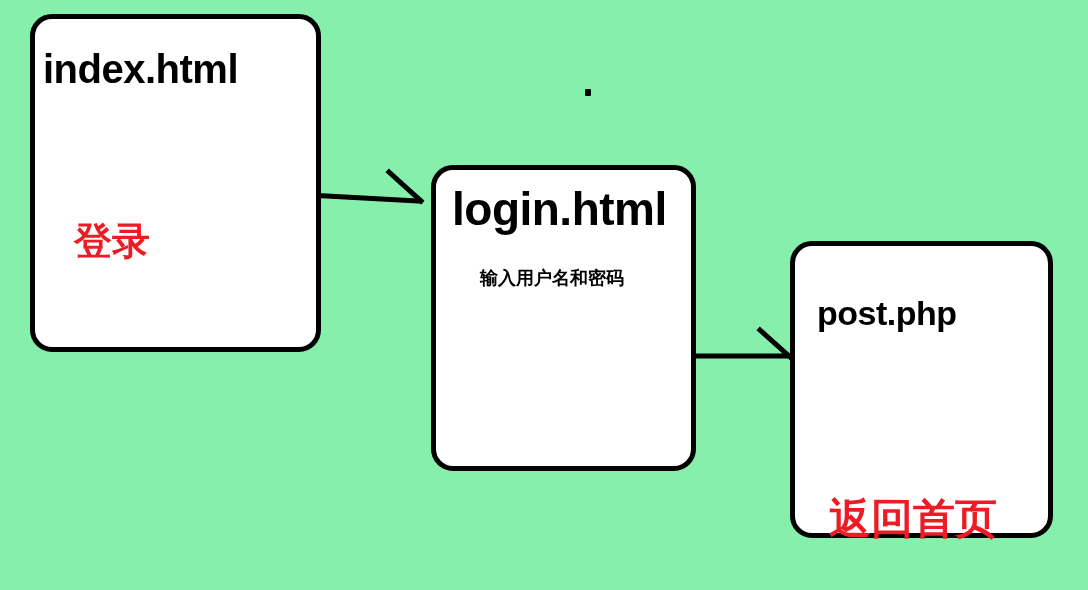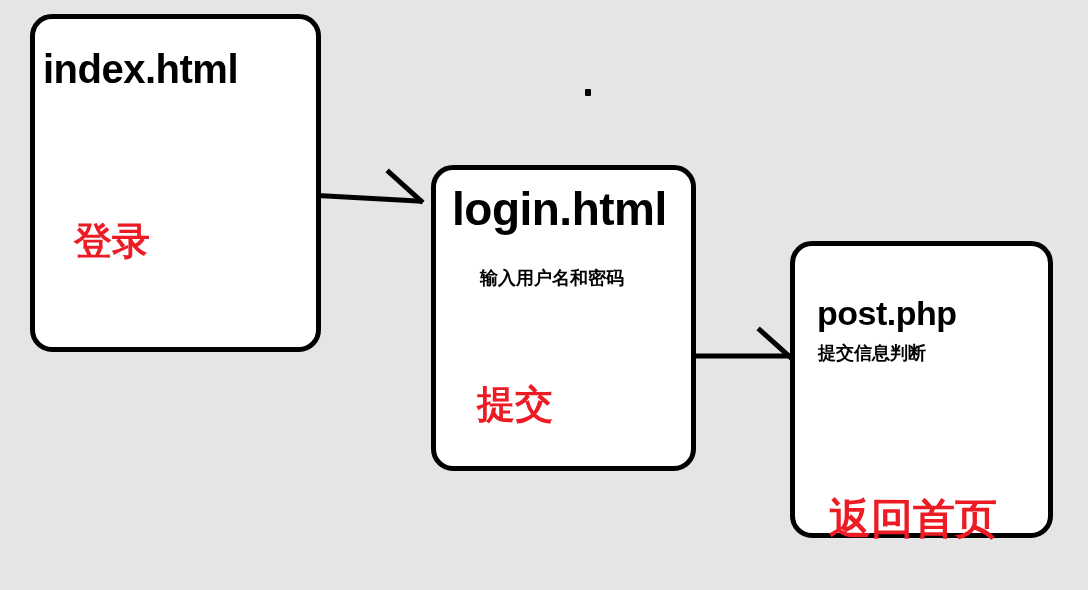--- a/index.html
+++ b/index.html
@@ -8,21 +8,21 @@
     padding: 0;
     background: #ffffff;
   }
   body {
     font-family: "Liberation Sans", "DejaVu Sans", sans-serif;
   }
   #canvas {
     position: relative;
     width: 1088px;
     height: 590px;
-    background: #e5e5e5;
+    background: #86efac;
     overflow: hidden;
   }
   .node-box {
     position: absolute;
     box-sizing: border-box;
     background: #ffffff;
     border: 5px solid #000000;
     border-radius: 22px;
   }
   #box-index  { left: 30px;  top: 14px;  width: 291px; height: 338px; }
@@ -98,22 +98,20 @@
     </g>
   </svg>
 
   <div class="node-box" id="box-index"></div>
   <div class="node-title" id="title-index">index.html</div>
   <div class="action-label" id="action-login-red" style="color:#ED1C24">登录</div>
 
   <div class="node-box" id="box-login"></div>
   <div class="node-title" id="title-login">login.html</div>
   <div class="node-desc" id="desc-login">输入用户名和密码</div>
-  <div class="action-label" id="action-submit-red" style="color:#ED1C24">提交</div>
 
   <div class="node-box" id="box-post"></div>
   <div class="node-title" id="title-post">post.php</div>
-  <div class="node-desc" id="desc-post">提交信息判断</div>
   <div class="action-label" id="action-return-red" style="color:#ED1C24">返回首页</div>
 
   <div class="stray-dot"></div>
 
 </div>
 
 </body></html>

